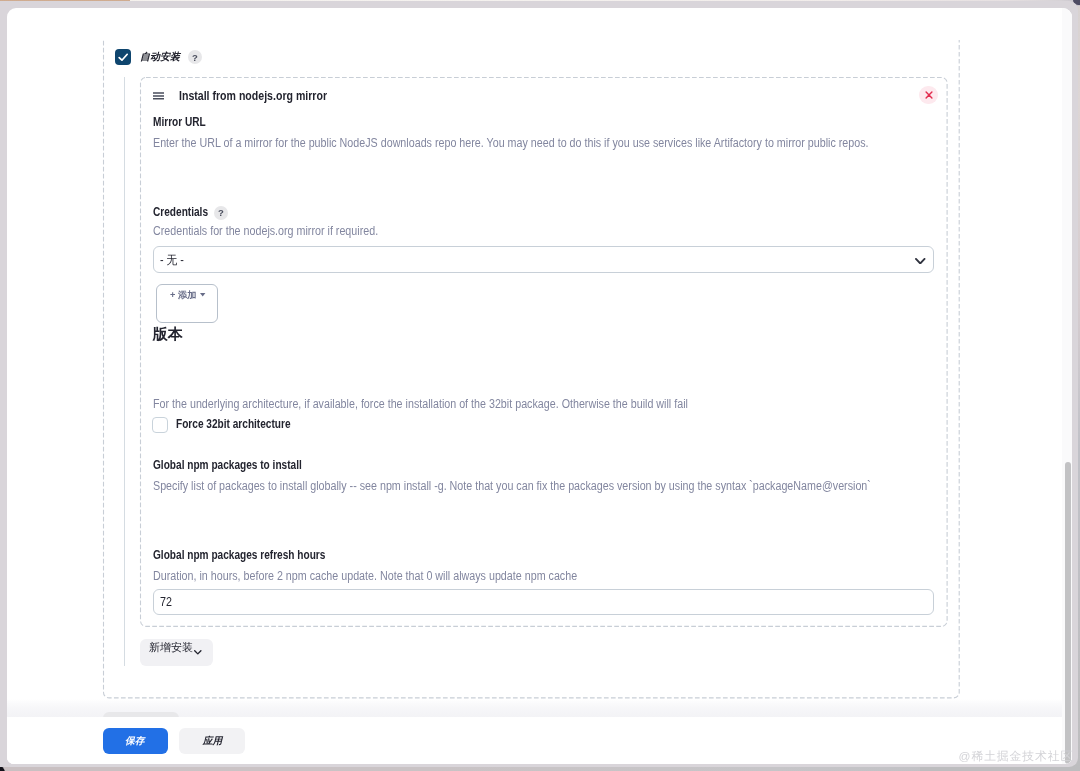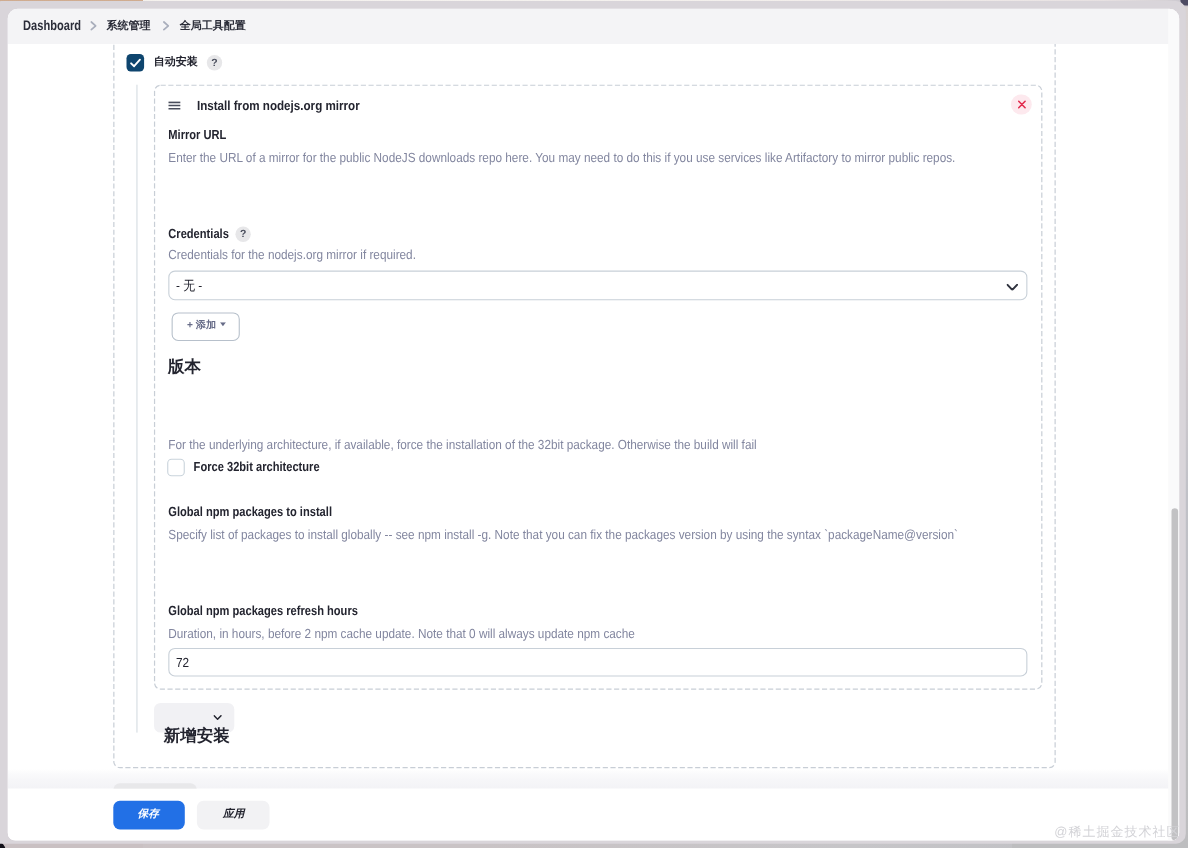--- a/index.html
+++ b/index.html
@@ -50,21 +50,21 @@
 
   
   #outer-dash { position:absolute; left:96.3px; top:-30px; width:856.7px; height:688.4px; }
   #inner-dash { position:absolute; left:132.9px; top:36.5px; width:807.6px; height:549.9px;
     background:#fff; }
   .dashrect { position:absolute; left:0; top:0; width:100%; height:100%; overflow:visible;}
 
   #cb-auto { position:absolute; left:108.5px; top:8.5px; width:16.3px; height:16.3px;
     border-radius:4px; background:#0e456e;}
   #lbl-auto { position:absolute; left:133.2px; top:9.2px; font-size:10px; font-weight:700;
-    color:#23242f; white-space:nowrap; line-height:14px;}
+    color:#23242f; white-space:nowrap; line-height:14px;font-style:italic;}
   .help { width:14.6px; height:14.6px; border-radius:50%; background:#e7e7e9; color:#494d5c;
     font-size:9.5px; display:flex; align-items:center; justify-content:center; font-weight:700;
     font-family:"Liberation Sans",sans-serif;}
   #help-auto { position:absolute; left:181px; top:9.4px; }
 
   #solidline { position:absolute; left:116.9px; top:36.1px; width:1.3px; height:589.3px; background:#d5dce2;}
 
 
 
   #drag { position:absolute; left:146.3px; top:51.7px;}
@@ -77,34 +77,34 @@
     transform:scaleX(.842); transform-origin:left top; white-space:nowrap; line-height:14px;}
   .fdesc { position:absolute; left:146px; font-size:12px; color:#82869f;
     transform:scaleX(.893); transform-origin:left top; white-space:nowrap; line-height:14px;}
   .finput { position:absolute; left:146px; width:781.5px; height:26.6px; border:1px solid #c8d0d8;
     border-radius:6px; background:#fff; }
   .finput > span { position:absolute; left:6px; top:50%; transform:translateY(-50%) scaleX(.895);
     transform-origin:left center; font-size:12px; color:#23242f; white-space:nowrap; }
   .finput > span.narrow { transform:translateY(-50%) scaleX(.82); }
   .caret { position:absolute; right:7.6px; top:50%; margin-top:-1.8px; }
 
-  #addbtn { position:absolute; left:149.1px; top:243.1px; width:62.5px; height:26px;
+  #addbtn { position:absolute; left:149.1px; top:243.1px; width:62.5px; height:39px;
     border:1px solid #b7c0cb; border-radius:6px; background:#fff; }
   #addbtn span.lbl { position:absolute; left:13.3px; top:4.4px; font-size:9.2px; color:#676c88;
      font-weight:700; display:inline-block; white-space:nowrap; line-height:13px;}
   #addbtn svg.tri { position:absolute; left:43.7px; top:8.4px; }
 
   #cb-force { position:absolute; left:145.3px; top:376.5px; width:16.2px; height:16.2px;
      border:1.5px solid #c9d3db; border-radius:4px; background:#fff;}
   #lbl-force { position:absolute; left:169.7px; top:376.7px; font-size:12px; font-weight:700;
      color:#23242f; transform:scaleX(.842); transform-origin:left top; white-space:nowrap; line-height:14px;}
 
   #newinstall { position:absolute; left:133.2px; top:599px; width:73.6px; height:26.6px;
     border-radius:6px; background:#f1f1f4; }
-  #newinstall span.lbl { position:absolute; left:9px; top:24px; font-size:15px; font-weight:700;
+  #newinstall span.lbl { position:absolute; left:9px; top:2px; font-size:11px; font-weight:400;
     color:#23242f; display:inline-block; white-space:nowrap; line-height:13px;}
   #newinstall svg.chev { position:absolute; left:54.6px; top:10.7px; }
 
   
   #ghostbtn { position:absolute; left:96.8px; top:671.2px; width:75.3px; height:26px;
     background:#e8e8ea; border-radius:6px; }
   #fadebar { position:absolute; left:0; top:658.7px; width:1065.7px; height:18px;
     background:linear-gradient(180deg, rgba(244,244,247,0) 0%, rgba(244,244,247,.45) 25%, rgba(244,244,247,.8) 55%, #f3f3f6 100%); }
   #footer { position:absolute; left:0; top:676.7px; width:1065.7px; height:47px; background:#fff;}
   #btn-save { position:absolute; left:96.8px; top:687.5px; width:64.2px; height:25.7px; border-radius:6px;
@@ -134,31 +134,20 @@
   <div id="bg-bottom"></div>
   <div id="bg-left"></div>
   <div id="bg-right"></div>
   <div id="bg-corner"></div>
   <div id="bg-corner-tr"></div>
 </div>
 <div id="chrome"></div>
 
 <div id="window">
 
-  <div id="breadcrumbbar">
-    <span class="crumb" style="left:14.3px;top:8.6px">Dashboard</span>
-    <svg class="sep" style="left:75.3px;top:11.6px" width="6" height="9" viewBox="0 0 6 9">
-        <path d="M1 1 L5 4.5 L1 8" stroke="#a9aebc" stroke-width="1.6" fill="none" stroke-linecap="round" stroke-linejoin="round"></path>
-      </svg>
-    <span class="crumb cjk" style="left:90.2px;top:9px">系统管理</span>
-    <svg class="sep" style="left:141.3px;top:11.6px" width="6" height="9" viewBox="0 0 6 9">
-        <path d="M1 1 L5 4.5 L1 8" stroke="#a9aebc" stroke-width="1.6" fill="none" stroke-linecap="round" stroke-linejoin="round"></path>
-      </svg>
-    <span class="crumb cjk" style="left:156.8px;top:9px">全局工具配置</span>
-  </div>
 
   <div id="main">
 
     <div id="outer-dash">
       <svg class="dashrect" width="856.7" height="688.4">
         <rect x="0.5" y="0.5" width="855.7" height="687.4" rx="5.5" fill="none" stroke="#c8ced6" stroke-width="1.1" stroke-dasharray="4.7 2.3"></rect>
       </svg>
     </div>
 
     <div id="cb-auto">

